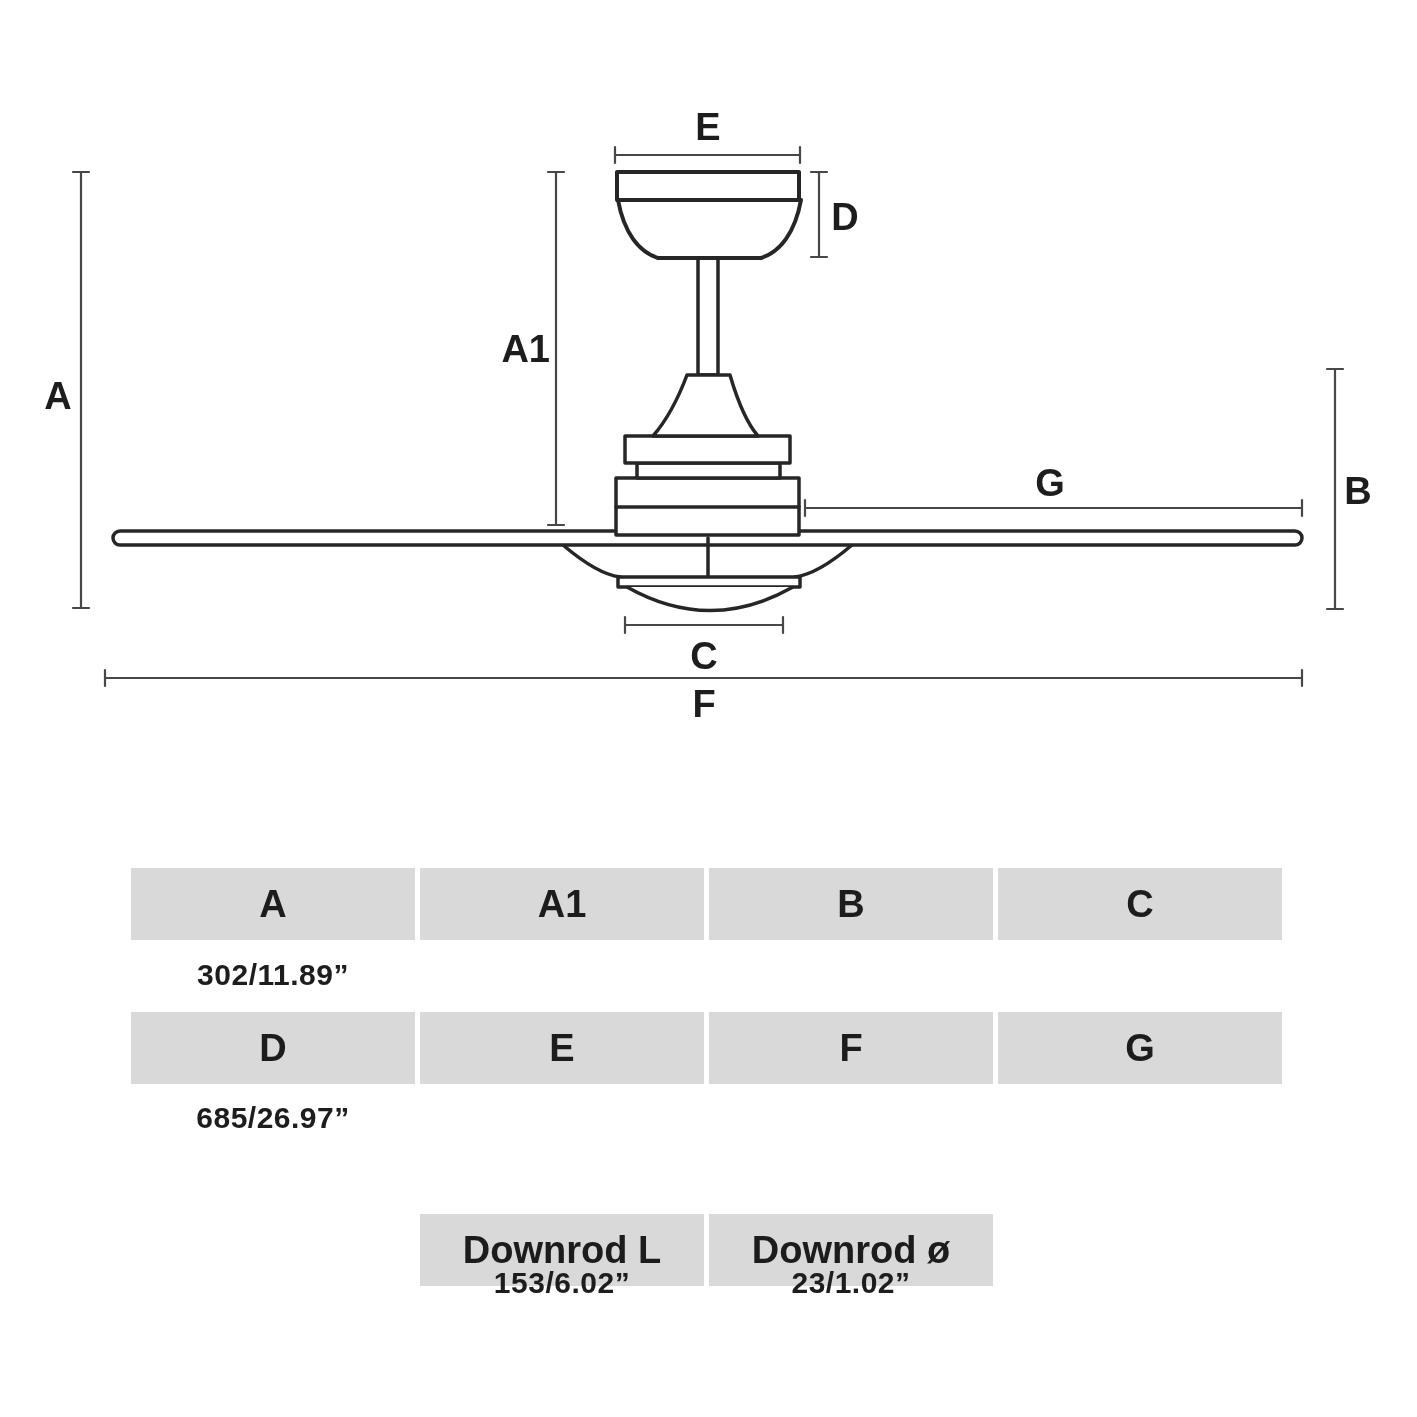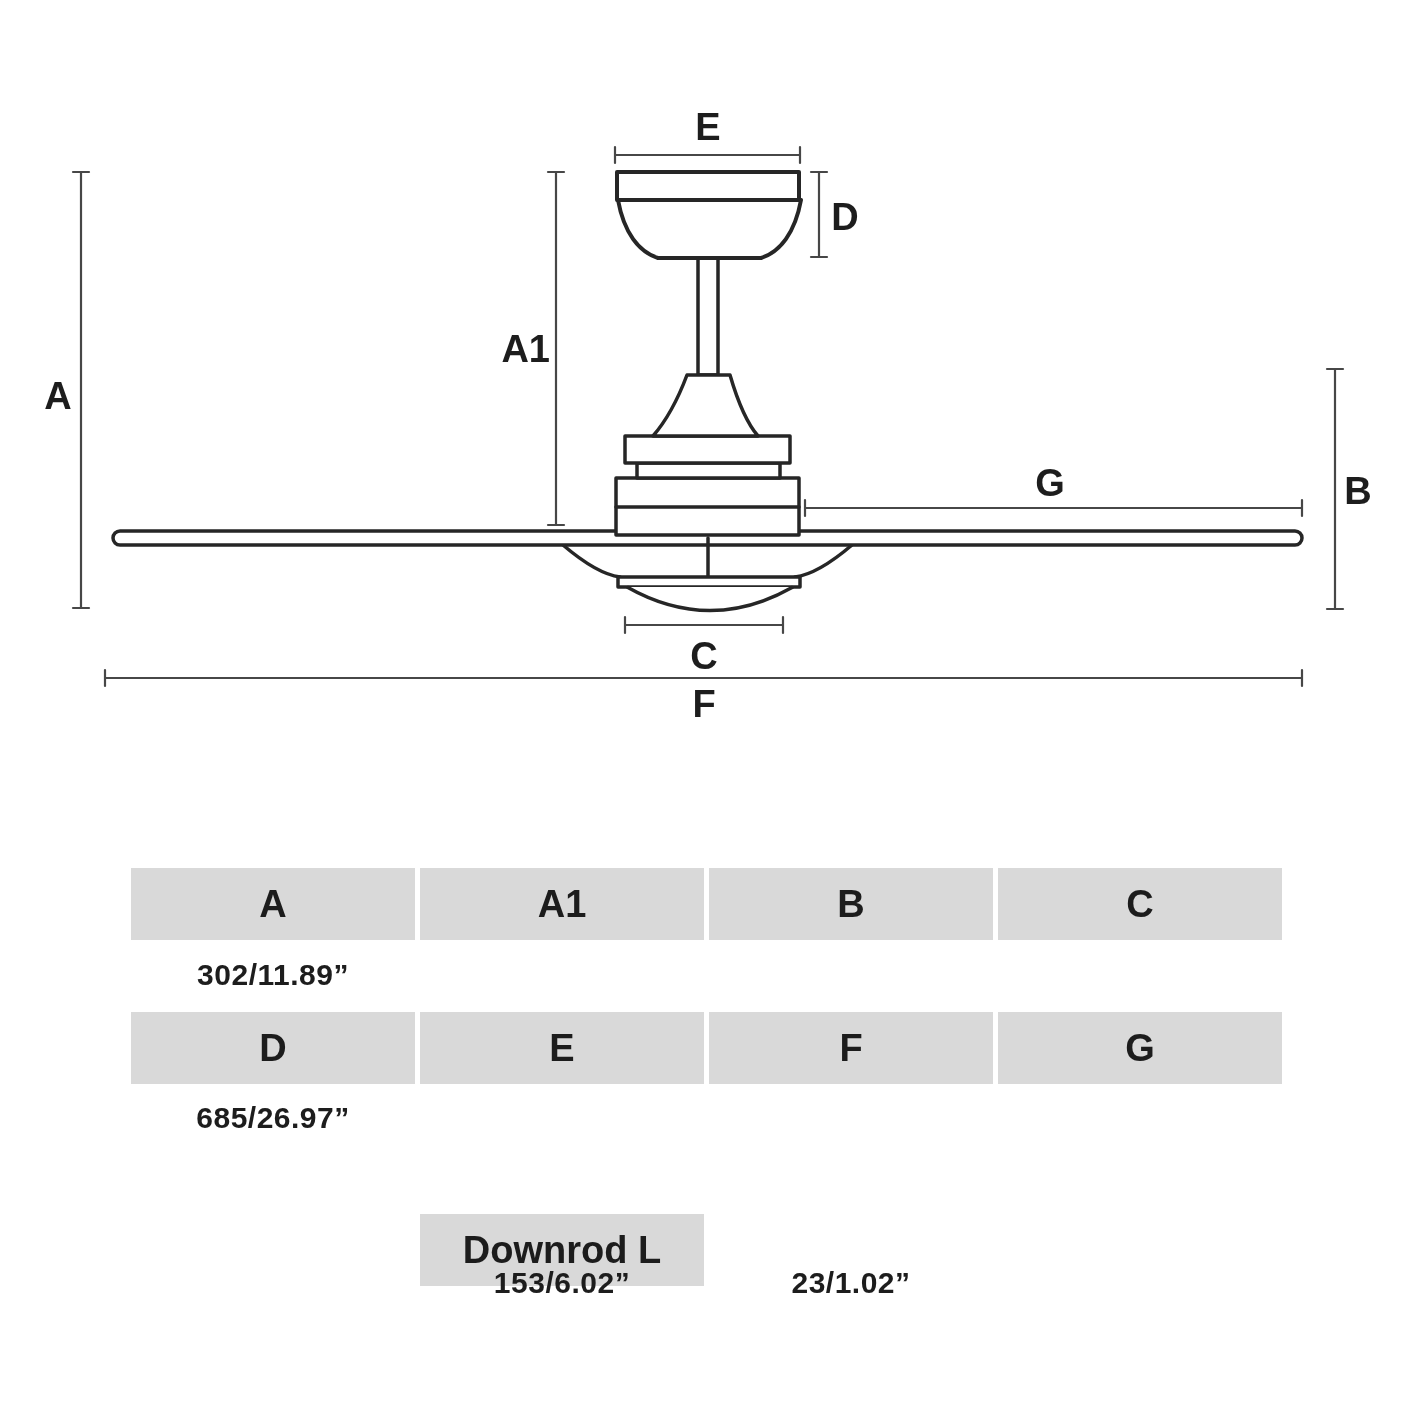--- a/index.html
+++ b/index.html
@@ -141,19 +141,20 @@
     <div class="hcell">E</div>
     <div class="hcell">F</div>
     <div class="hcell">G</div>
   </div>
   <div class="trow" style="top:1098px;">
     <div class="vcell">685/26.97”</div>
   </div>
 
   <div class="trow" style="top:1178px;margin-top:36px;">
     <div class="hcell col2">Downrod L</div>
+    <div class="hcell col3">Downrod ø</div>
   </div>
   <div class="trow" style="top:1263px;text-align:center;">
     <div class="vcell col2">153/6.02”</div>
     <div class="vcell col3">23/1.02”</div>
   </div>
 
 </div>
 
 </body></html>

